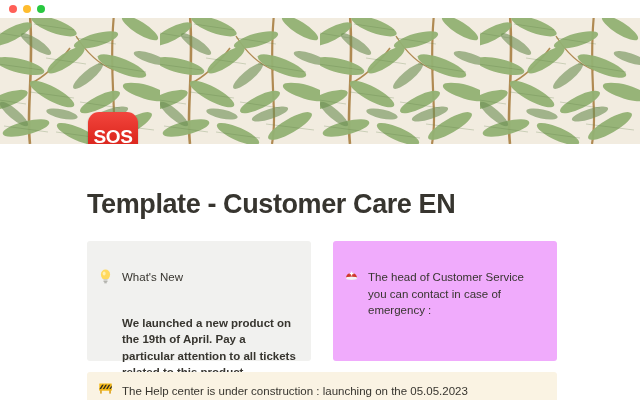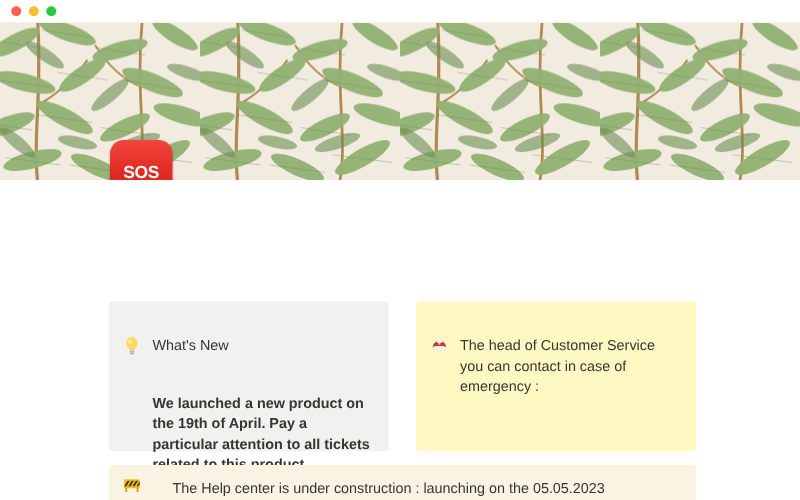--- a/index.html
+++ b/index.html
@@ -68,21 +68,21 @@
     background: linear-gradient(180deg, #f2453d 0%, #e02b22 52%, #d42017 100%);
     box-shadow: 0 1px 2px rgba(0,0,0,0.30);
     display: flex;
     align-items: center;
     justify-content: center;
   }
   .page-icon span {
     color: #ffffff;
     font-family: "Liberation Sans", sans-serif;
     font-weight: bold;
-    font-size: 14px;
+    font-size: 19px;
     letter-spacing: -0.3px;
   }
 
   
   .content {
     position: absolute;
     top: 144px; left: 0;
     width: 640px;
     height: 256px;
     background: #ffffff;
@@ -119,21 +119,21 @@
     justify-content: center;
   }
   .callout-new {
     width: 224px;
     height: 120px;
     background: #f1f1ef;
   }
   .callout-emergency {
     width: 224px;
     height: 120px;
-    background: #fef9c3;
+    background: #f0abfc;
   }
 
   .callout-emoji {
     flex: 0 0 auto;
     font-size: 13px;
     line-height: 17px;
     width: 15px;
     text-align: center;
   }
   .callout-body {
@@ -160,21 +160,20 @@
     border-radius: 3px;
     padding: 11px 14px 11px 12px;
     display: flex;
     align-items: flex-start;
     gap: 8px;
   }
   .banner-text {
     font-size: 11.5px;
     line-height: 16px;
     color: #37352f;
-    margin-left: 16px;
   }
 
   
   .glyph { display: block; }
 </style>
 </head>
 <body>
 
 <div class="window">
 
@@ -237,20 +236,21 @@
       <rect width="640" height="126" fill="url(#willow)"></rect>
     </svg>
   </div>
 
   <div class="page-icon">
     <span>SOS</span>
   </div>
 
   <div class="content">
 
+    <div class="page-title">Template - Customer Care EN</div>
 
     <div class="callout-row">
 
       <div class="callout callout-new">
         <span class="callout-emoji">
           <svg class="glyph" width="13" height="15" viewBox="0 0 13 15">
             <ellipse cx="6.5" cy="5.6" rx="4.6" ry="5" fill="#ffd95e"></ellipse>
             <ellipse cx="5.1" cy="4.4" rx="1.5" ry="2" fill="#fff0b0"></ellipse>
             <rect x="4.3" y="10.2" width="4.4" height="1.2" rx="0.5" fill="#c9c9c4"></rect>
             <rect x="4.5" y="11.8" width="4" height="1.1" rx="0.5" fill="#b5b5af"></rect>

